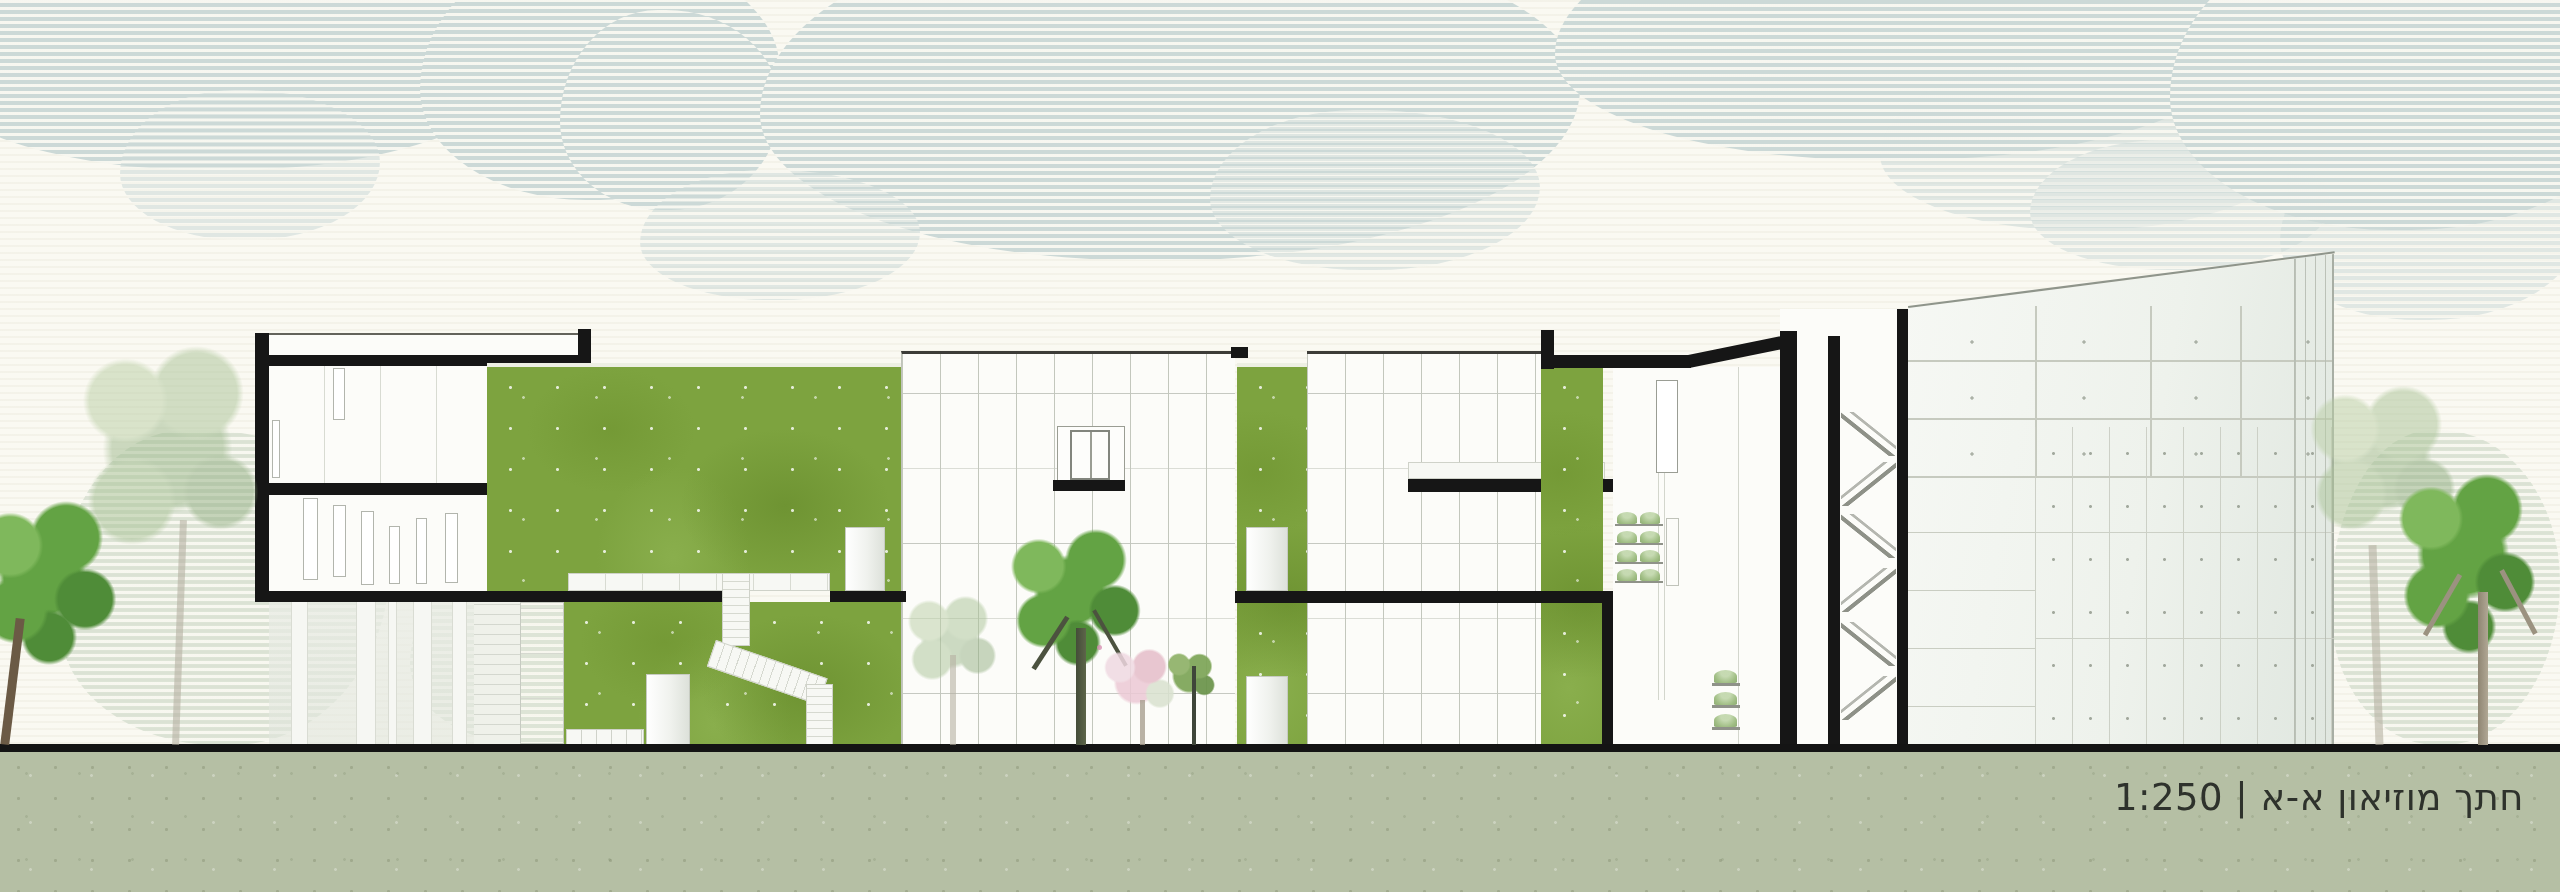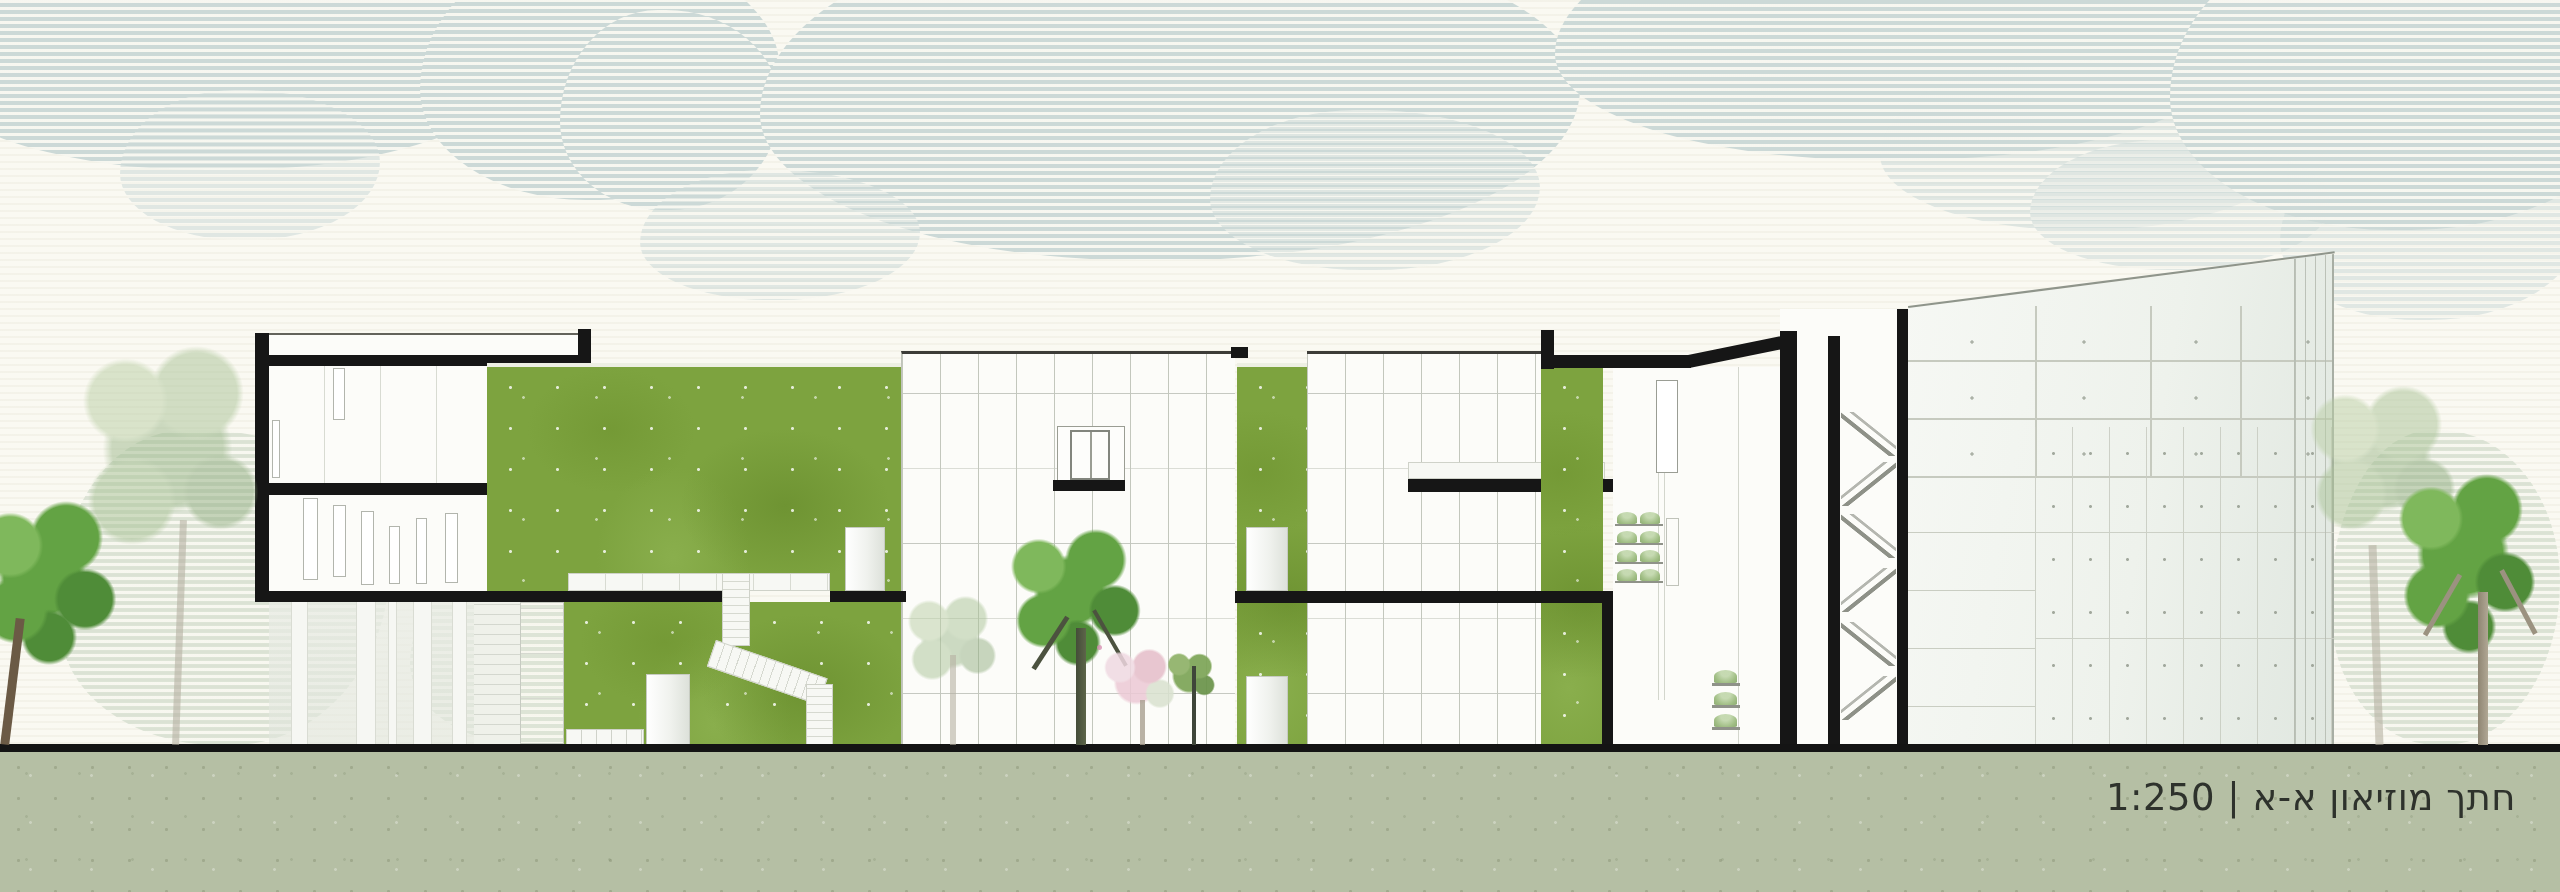--- a/index.html
+++ b/index.html
@@ -111,21 +111,21 @@
   
   #ground-line{position:absolute;left:0;top:744px;width:2560px;height:8px;background:#141414;}
   #ground-band{position:absolute;left:0;top:752px;width:2560px;height:140px;
     background-color:var(--ground-band,#b5bfa4);
     background-image:
       radial-gradient(circle, rgba(104,114,84,.28) 0 1.2px, transparent 2px),
       radial-gradient(circle, rgba(104,114,84,.18) 0 1px, transparent 1.8px),
       radial-gradient(circle, rgba(255,255,255,.3) 0 1px, transparent 1.8px);
     background-size:37px 31px, 53px 43px, 61px 47px;}
   
-  #section-label{position:absolute;right:44px;top:776px;direction:rtl;
+  #section-label{position:absolute;right:36px;top:776px;direction:rtl;
     color:var(--label-color,#2e322c);font-size:37px;font-weight:500;letter-spacing:.5px;
     font-family:"DejaVu Sans",sans-serif;}
 </style>
 </head>
 <body>
 
 <div id="stage">
 
   <div id="sky">
     <div class="ht" style="left:-80px;top:-70px;width:620px;height:240px;"></div>

